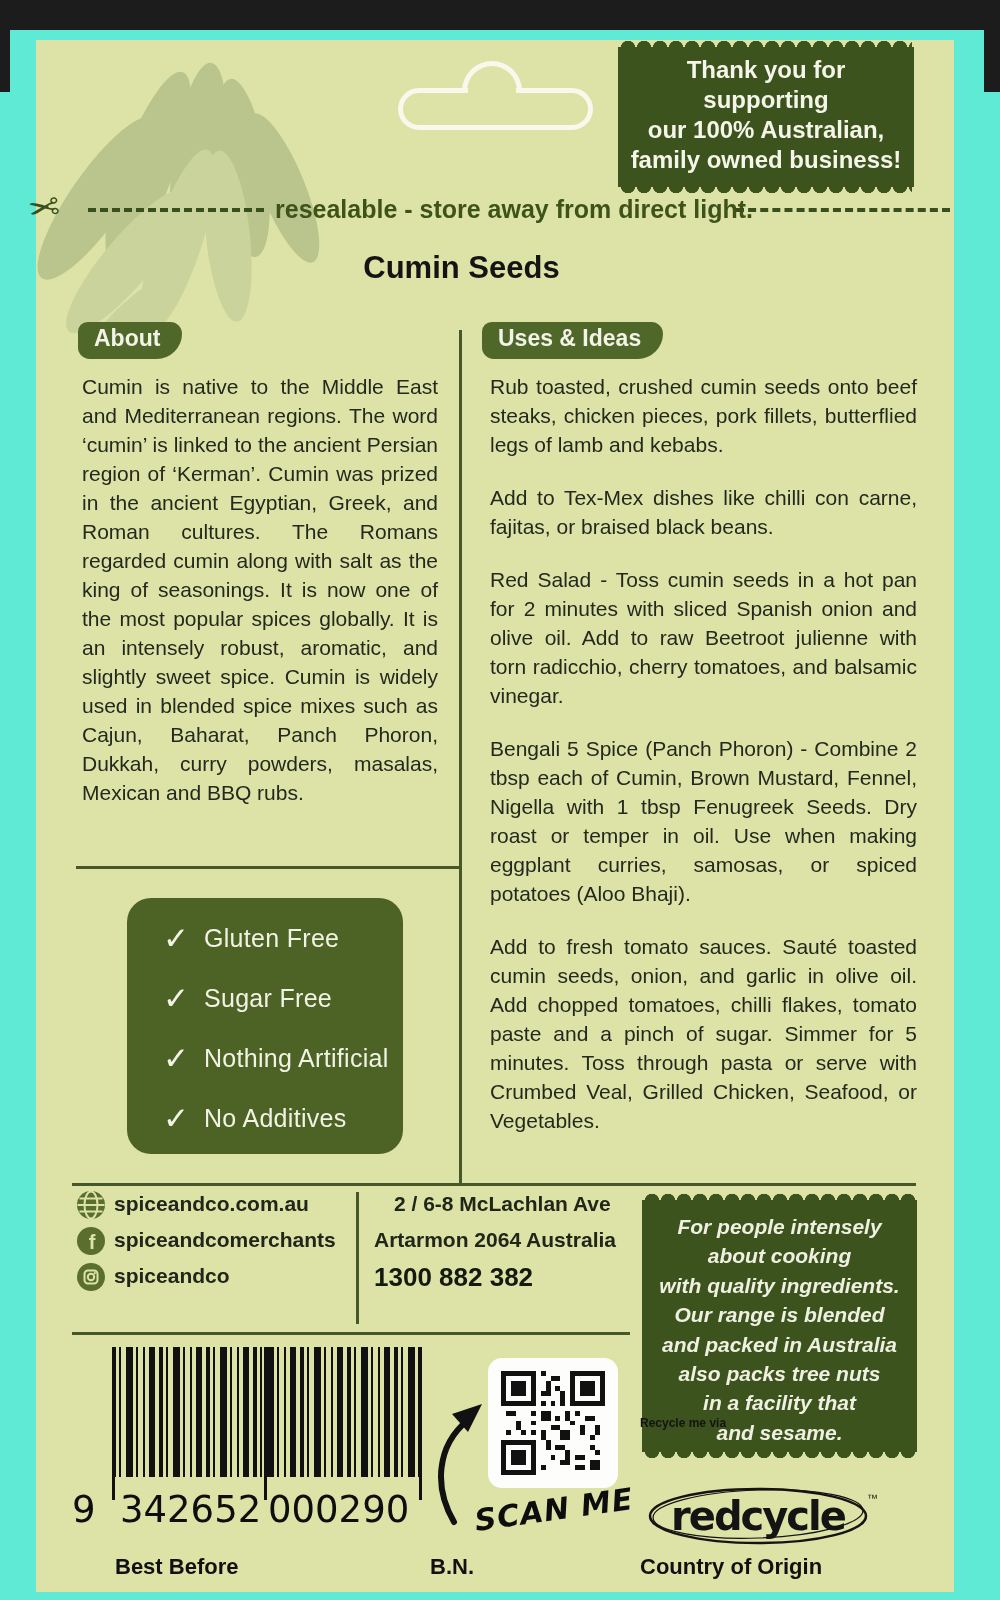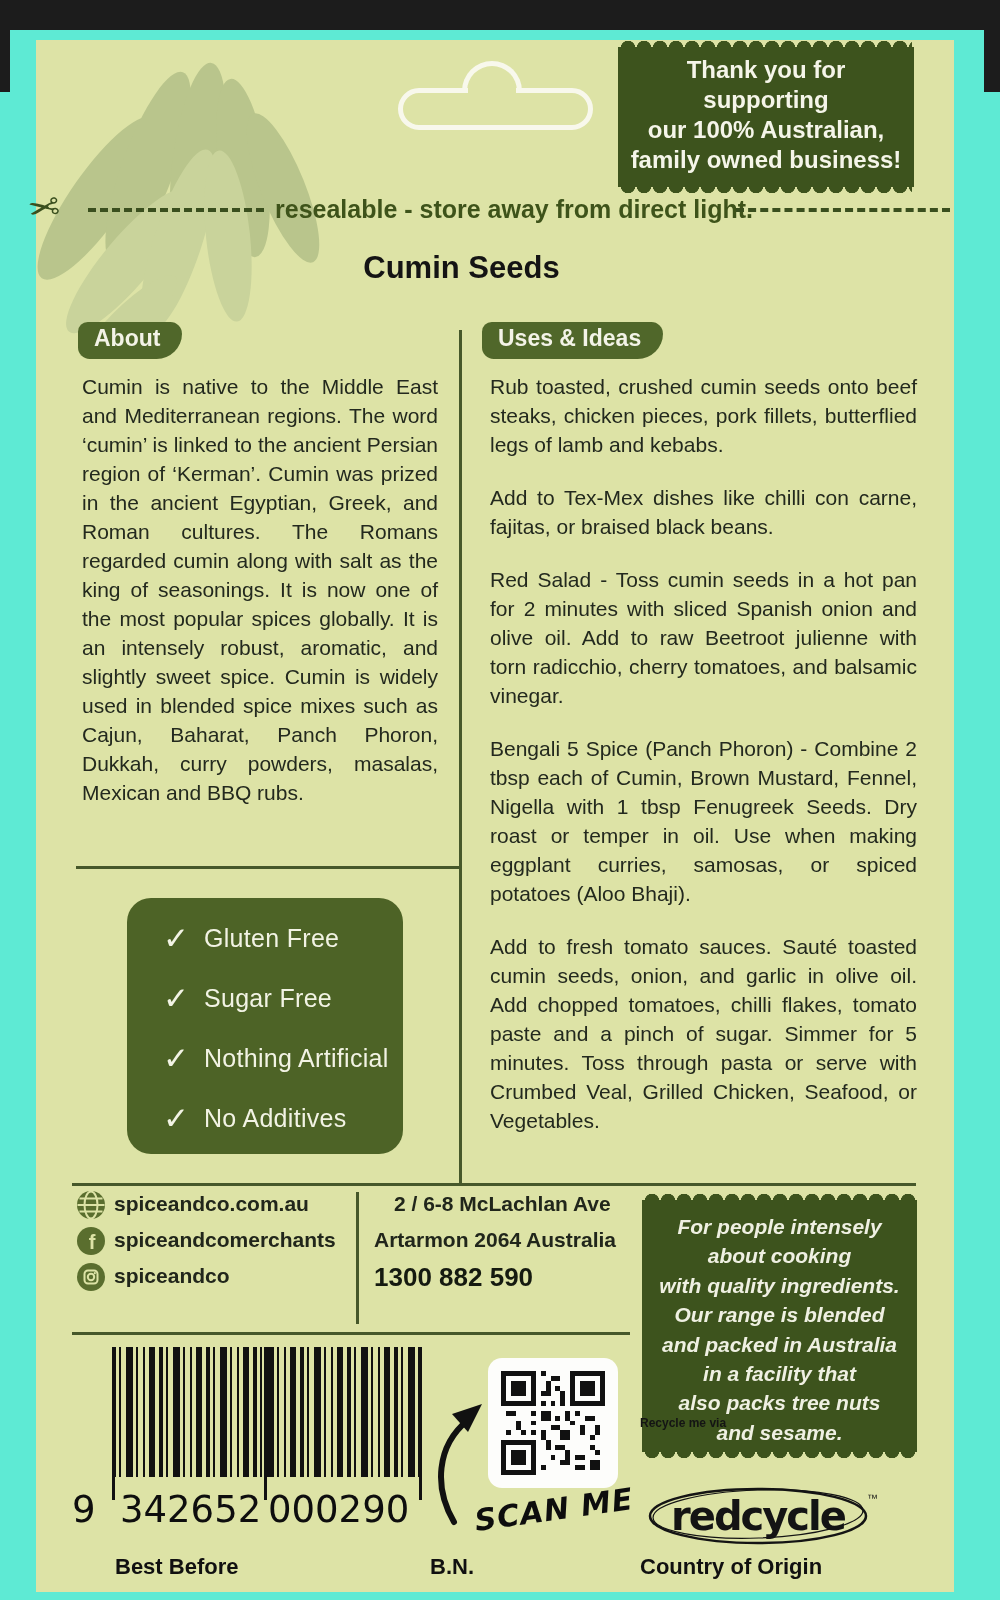--- a/index.html
+++ b/index.html
@@ -171,32 +171,32 @@
     <rect x="8.5" y="8.5" width="13" height="13" rx="3.5" fill="none" stroke="#dde3a6" stroke-width="2"></rect>
     <circle cx="15" cy="15" r="3.2" fill="none" stroke="#dde3a6" stroke-width="2"></circle>
     <circle cx="18.8" cy="11.2" r="1.1" fill="#dde3a6"></circle>
   </svg>
   <div class="abs contact-label" style="left:114px;top:1264px;">spiceandco</div>
 
   <div class="abs" style="left:356px;top:1192px;width:3px;height:132px;background:#46582a;"></div>
 
   <div class="abs addr-line" style="left:374px;top:1192px;margin-left:20px;">2 / 6-8 McLachlan Ave</div>
   <div class="abs addr-line" style="left:374px;top:1228px;">Artarmon 2064 Australia</div>
-  <div class="abs" id="phone" style="left:374px;top:1262px;">1300 882 590</div>
+  <div class="abs" id="phone" style="left:374px;top:1262px;">1300 882 382</div>
 
   <div class="abs rule" style="left:72px;top:1332px;width:558px;"></div>
 
   <div class="abs wavy" id="promise-box">
     <div>For people intensely</div>
     <div>about cooking</div>
     <div>with quality ingredients.</div>
     <div>Our range is blended</div>
     <div>and packed in Australia</div>
+    <div>also packs tree nuts</div>
     <div>in a facility that</div>
-    <div>also packs tree nuts</div>
     <div>and sesame.</div>
   </div>
 
   <div class="abs" id="barcode-bars"></div>
   <div class="abs guard" style="left:112px;"></div>
   <div class="abs guard" style="left:264px;"></div>
   <div class="abs guard" style="left:419px;"></div>
   <span class="abs bc-digit" style="left:72px;">9</span>
   <span class="abs bc-digit" style="left:120px;">342652</span>
   <span class="abs bc-digit" style="left:268px;">000290</span>

